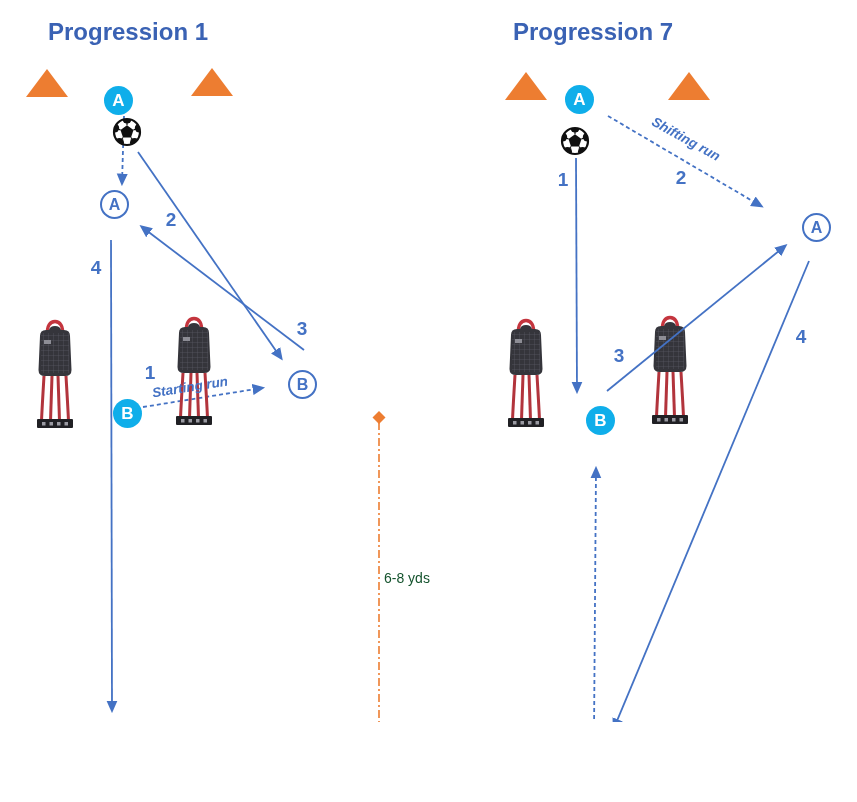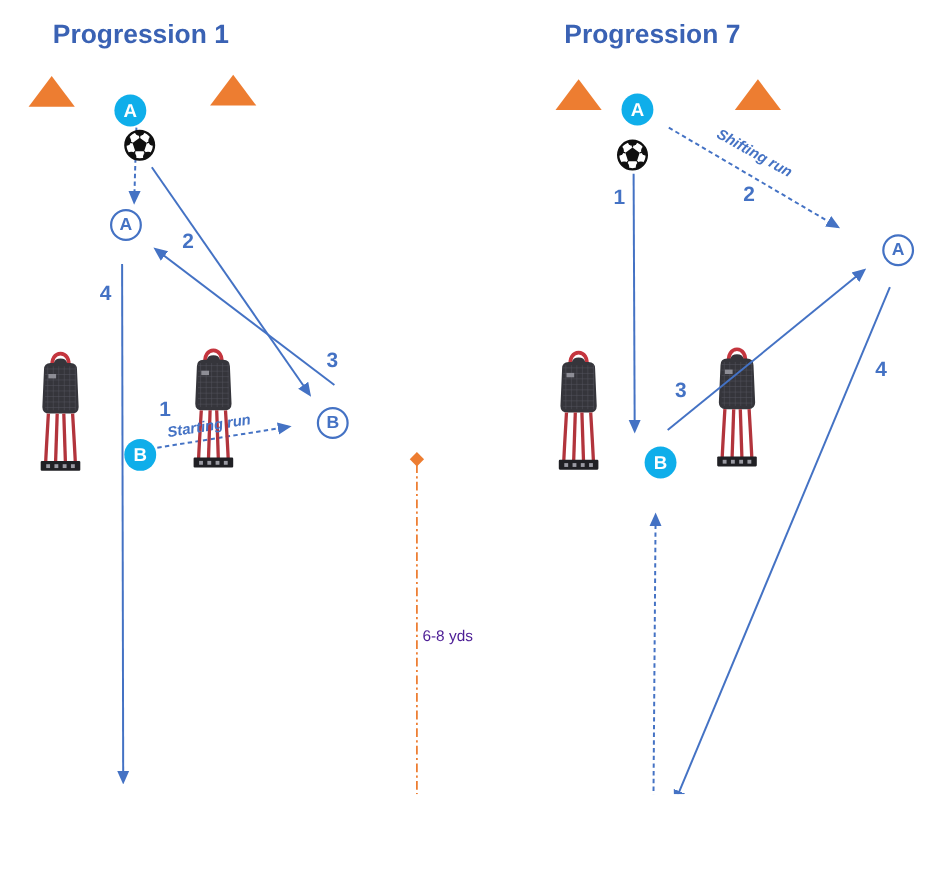--- a/index.html
+++ b/index.html
@@ -15,21 +15,21 @@
     position:absolute;transform:translate(-50%,-50%);
     font-weight:bold;font-size:19px;color:#4472c4;
   }
   .run-lbl{
     position:absolute;font-style:italic;font-weight:600;font-size:13.5px;color:#4472c4;
     white-space:nowrap;
   }
   .run-lbl.start{transform:translate(-50%,-50%) rotate(-9deg);}
   .run-lbl.shift{transform:translate(-50%,-50%) rotate(29deg);}
   .dist-lbl{
-    position:absolute;font-size:14px;color:#4c1d95;white-space:nowrap;
+    position:absolute;font-size:14px;color:#14532d;white-space:nowrap;
   }
   .p-marker{
     position:absolute;width:29px;height:29px;border-radius:50%;
     display:flex;align-items:center;justify-content:center;
     box-sizing:border-box;font-weight:bold;
   }
   .p-filled{background:#0faeea;color:#ffffff;font-size:17px;}
   .p-outline{background:#ffffff;border:2.5px solid #4472c4;color:#4472c4;font-size:16px;}
 </style>
 </head>

